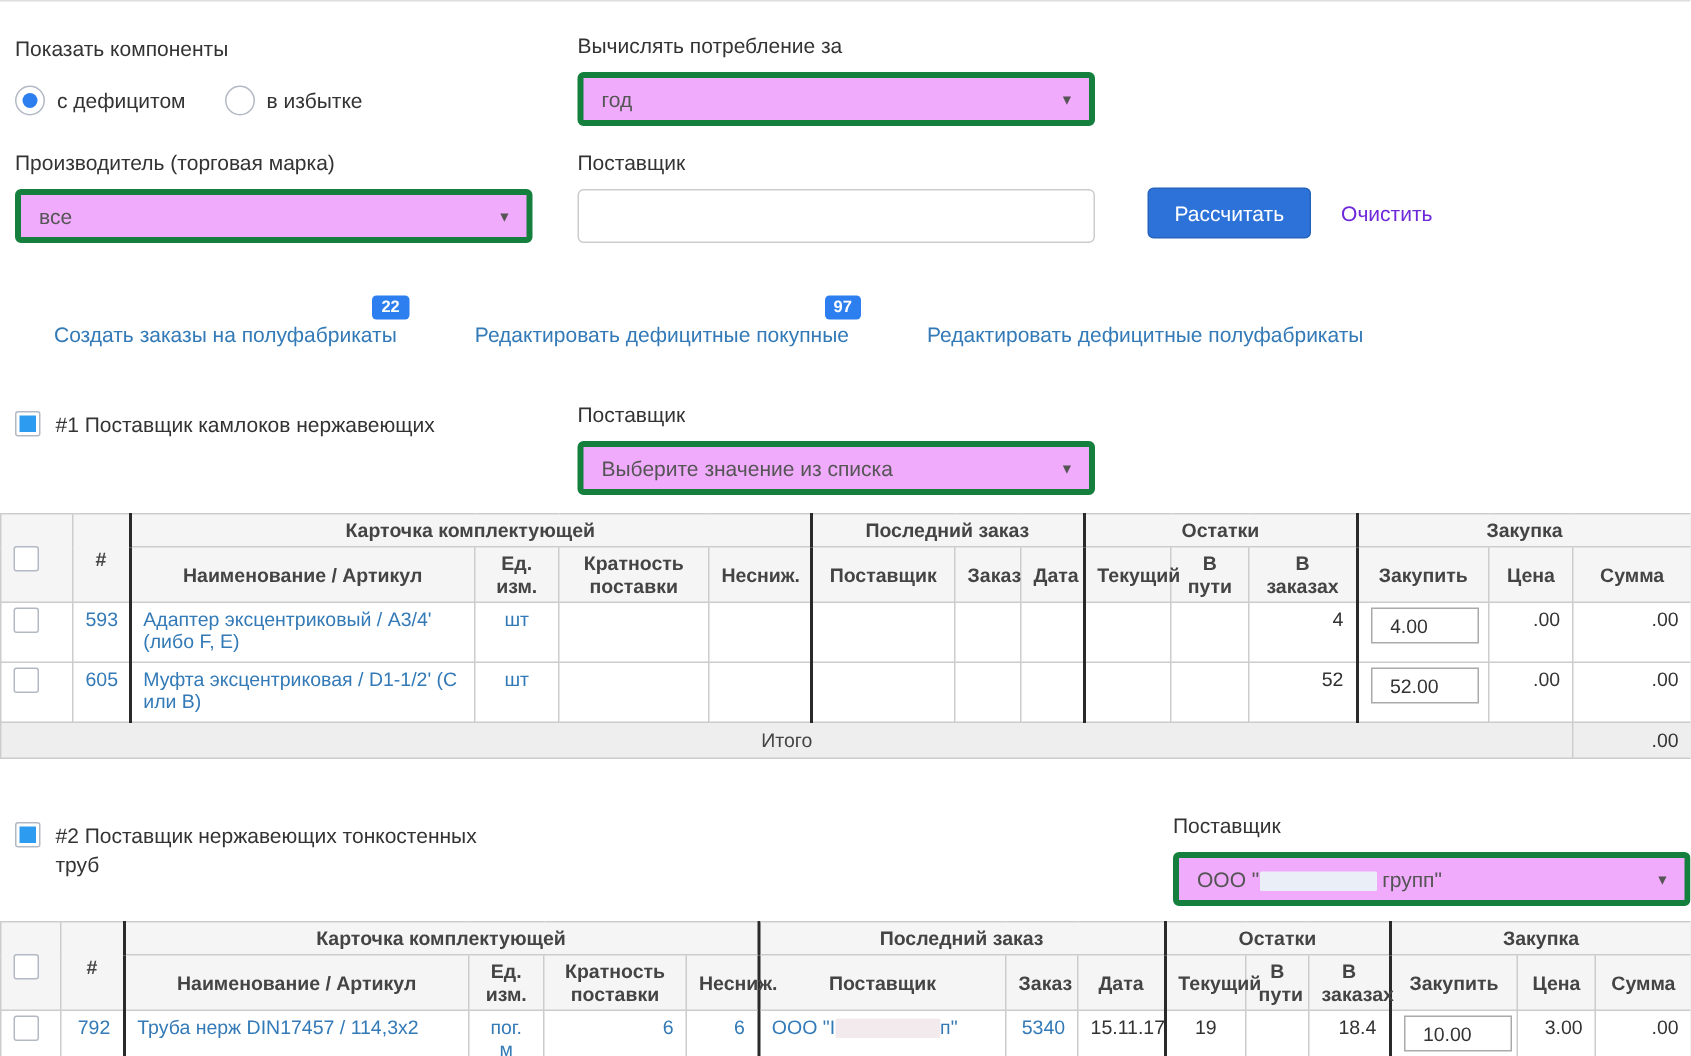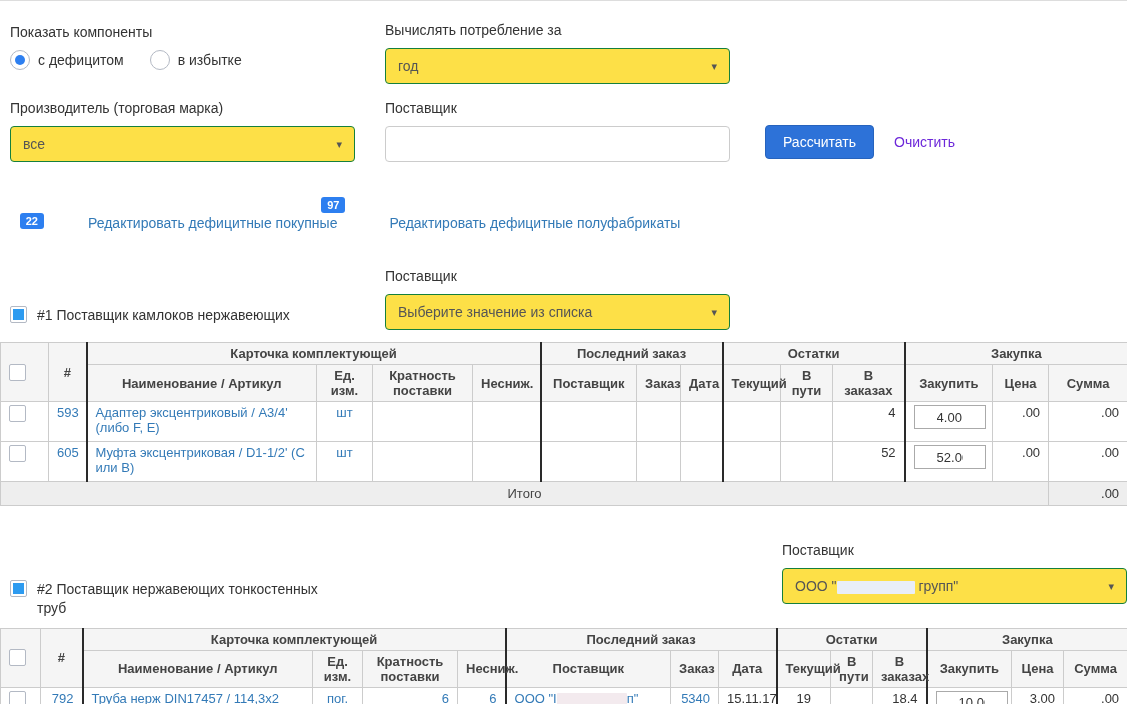--- a/index.html
+++ b/index.html
@@ -10,64 +10,64 @@
   }
   .topline { border-top:1px solid #ddd; width:100%; }
 
   
   .filters { display:flex; align-items:flex-end; padding:10px 10px 0 10px;margin-top:11px; }
   .fcol1 { width:345px; }
   .fcol2 { width:345px; margin-left:30px; }
   .fcol3 { margin-left:35px; display:flex; align-items:center; gap:20px; padding-bottom:3px; }
   .flabel { display:block; margin:16px 0 10px; color:#333; }
   .flabel.first { margin-top:0; }
-  .radio-row { display:flex; gap:26px; align-items:flex-start; height:34px; }
+  .radio-row { display:flex; gap:26px; align-items:center; height:34px; }
   .radio { display:flex; align-items:center; gap:8px; cursor:pointer; }
   .rdot { width:20px; height:20px; border-radius:50%; border:1px solid #b3b9c4; background:#fff;
           display:flex; align-items:center; justify-content:center; }
   .rdot.on::after { content:""; width:10px; height:10px; border-radius:50%; background:#2d7ff0; }
-  .selectbox { height:36px; border:1px solid #15803d; border-radius:4px; background:#fde047;
+  .selectbox { height:36px; border:4px solid #15803d; border-radius:4px; background:#f0abfc;
                display:flex; align-items:center; justify-content:space-between;
                padding:0 12px; color:#555; cursor:pointer; }
   .caret { color:#555; font-size:11px; }
   .textinput { width:345px; height:36px; border:1px solid #ccc; border-radius:4px; padding:0 12px;
                font-family:"Liberation Sans", sans-serif; font-size:14px; color:#333; }
   .btn-primary { background:#2d72d8; border:1px solid #2663bd; color:#fff; border-radius:4px;
                  padding:8px 17px; font-size:14px; font-family:"Liberation Sans", sans-serif; cursor:pointer; }
   .link { color:#6d28d9; text-decoration:none; cursor:pointer; }
 
   
   .tabs { display:flex; align-items:flex-end; margin-top:44px; padding-left:22px; gap:24px; }
   .tab { position:relative; padding:9px 14px 11px; color:#337ab7; cursor:pointer; white-space:nowrap; }
   .tab.active { color:#555; background:#fff; border:1px solid #ddd; border-bottom:none;
                 border-radius:4px 4px 0 0; }
   .badge { position:absolute; top:-9px; right:6px; background:#2d7ff0; color:#fff;
            font-size:11px; font-weight:bold; padding:2px 6px; border-radius:3px; line-height:12px; }
 
   
   .section { display:flex; margin-top:26px; padding-left:10px; align-items:flex-start; }
-  .sec-left { width:375px; display:flex; gap:10px; padding-top:6px;margin-top:32px; }
+  .sec-left { width:375px; display:flex; gap:10px; padding-top:6px; }
   .sec-title { max-width:290px; line-height:1.35; }
   .cb { width:17px; height:17px; border:1px solid #b3b9c4; background:#fff; border-radius:2px;
         flex:none; display:flex; align-items:center; justify-content:center; cursor:pointer; }
   .cb.on::after { content:""; width:11px; height:11px; background:#2d9bf0; }
   .sec-right { width:345px; }
   .sec-right .flabel { margin-top:0; margin-bottom:10px; }
 
   
   table { width:1127px; border-collapse:collapse; margin-top:12px; font-size:13px; table-layout:fixed; }
   th, td { border:1px solid #ccc; padding:3px 8px; }
   thead th { background:#f5f5f5; font-weight:bold; color:#444; text-align:center; }
   .gl { border-left:2px solid #2a2a2a; }
   tbody td { vertical-align:top; background:#fff; }
   tbody tr.datarow { height:40px; }
   td.r { text-align:right; }
   td.c { text-align:center; }
   td a { color:#337ab7; text-decoration:none; }
-  .buy-input { width:72px; height:24px; border:1px solid #aaa; padding:2px 22px;
+  .buy-input { width:72px; height:24px; border:1px solid #aaa; padding:2px 12px;
                font-family:"Liberation Sans", sans-serif; font-size:13px; color:#333; }
   tr.total td { background:#eee; height:24px; vertical-align:middle; }
   .total-label { text-align:center; font-weight:normal; color:#444; }
   .redact { display:inline-block; background:#e9eef7; height:13px; vertical-align:middle; border-radius:1px; }
   .redact.pink { background:#f3eaee; }
 </style>
 </head>
 <body>
 
 <div class="topline"></div>
@@ -102,20 +102,21 @@
   </div>
   <div class="fcol3">
     <button class="btn-primary">Рассчитать</button>
     <a class="link">Очистить</a>
   </div>
 </div>
 
 <div class="tabs">
   <div class="tab">
     <span class="badge">22</span>
+    <span>Создать заказы на полуфабрикаты</span>
   </div>
   <div class="tab">
     <span class="badge">97</span>
     <span>Редактировать дефицитные покупные</span>
   </div>
   <div class="tab">
     
     <span>Редактировать дефицитные полуфабрикаты</span>
   </div>
 </div>

